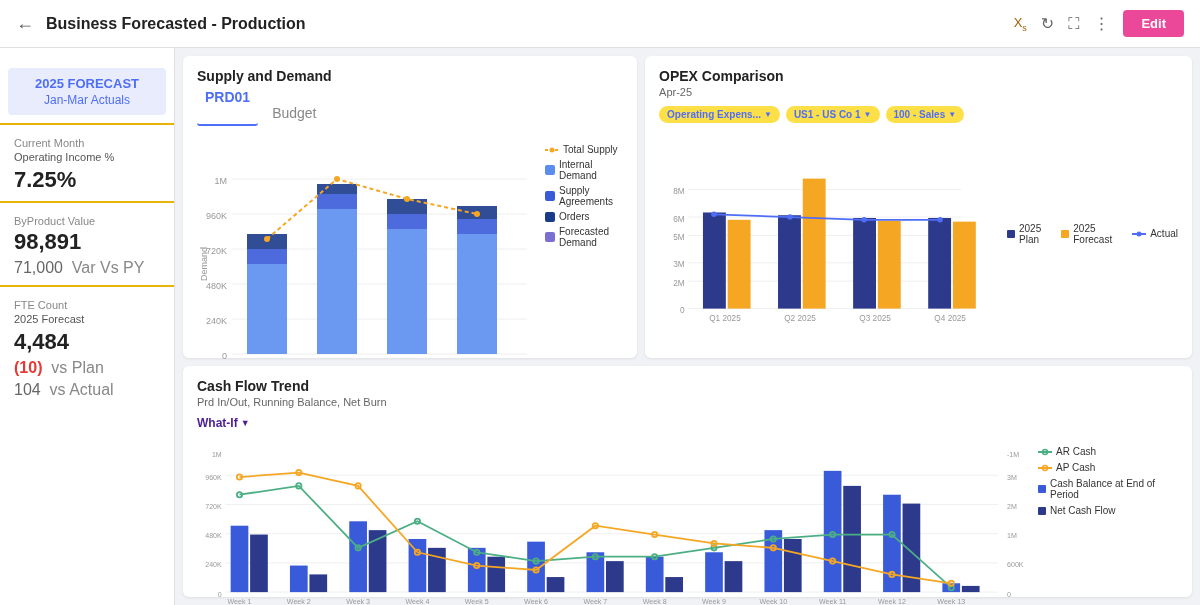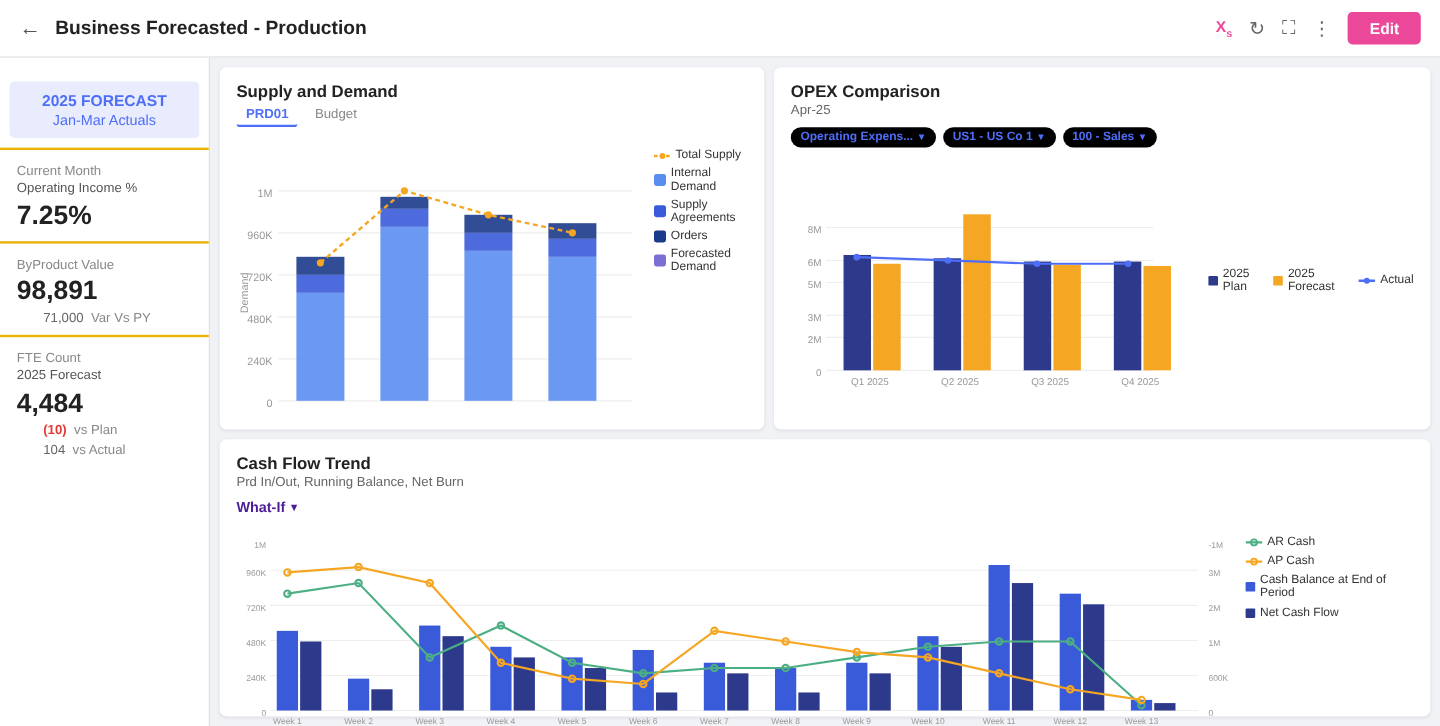--- a/index.html
+++ b/index.html
@@ -15,64 +15,64 @@
     .main { display: flex; height: calc(605px - 48px); }
 
     .sidebar { width: 175px; background: #fff; border-right: 1px solid #e0e0e0; padding: 12px 0; flex-shrink: 0; }
     .sidebar-forecast { background: #e8ecfd; margin: 8px; padding: 8px 12px; border-radius: 4px; text-align: center; }
     .sidebar-forecast-year { font-size: 13px; font-weight: 700; color: #4f6ef7; }
     .sidebar-forecast-period { font-size: 12px; color: #4f6ef7; margin-top: 2px; }
     .sidebar-section { padding: 12px 14px 8px; border-top: 2px solid #eab308; }
     .sidebar-label { font-size: 11px; color: #888; margin-bottom: 2px; }
     .sidebar-sublabel { font-size: 11px; color: #555; margin-bottom: 4px; }
     .sidebar-value { font-size: 22px; font-weight: 700; color: #222; }
-    .sidebar-var { font-size: 11px; color: #666; margin-top: 4px; margin-left: 22px; }
+    .sidebar-var { font-size: 16px; color: #666; margin-top: 4px; }
     .sidebar-var span.neg { color: #e53935; font-weight: 600; }
     .sidebar-var span.label { color: #888; }
 
     .content { flex: 1; display: flex; flex-direction: column; overflow: hidden; padding: 8px; gap: 8px; }
 
     .top-row { display: flex; gap: 8px; height: 302px; }
     .card { background: #fff; border-radius: 6px; padding: 12px 14px; box-shadow: 0 1px 3px rgba(0,0,0,0.08); }
     .card-supply { flex: 1; }
     .card-opex { flex: 1; }
     .card-cashflow { background: #fff; border-radius: 6px; padding: 12px 14px; box-shadow: 0 1px 3px rgba(0,0,0,0.08); }
 
     .card-title { font-size: 14px; font-weight: 700; color: #222; margin-bottom: 2px; }
     .card-subtitle { font-size: 11px; color: #666; margin-bottom: 8px; }
 
     .tabs { display: flex; gap: 6px; margin-bottom: 8px; }
-    .tab { font-size: 11px; padding: 3px 8px; border-radius: 3px; cursor: pointer; color: #4f6ef7; border-bottom: 2px solid #4f6ef7; font-weight: 600; text-align: right; }
-    .tab.inactive { border-bottom: 2px solid transparent; color: #888; font-weight: 400; }
+    .tab { font-size: 14px; padding: 3px 8px; border-radius: 3px; cursor: pointer; color: #4f6ef7; border-bottom: 2px solid #4f6ef7; font-weight: 600; text-align: right; }
+    .tab.inactive { border-bottom: 2px solid transparent; color: #888; font-weight: 400; margin-top: 16px; }
 
     
     .supply-chart { display: flex; gap: 8px; }
     .supply-chart-main { flex: 1; }
     .supply-legend { display: flex; flex-direction: column; gap: 4px; padding-top: 10px; font-size: 10px; }
     .legend-item { display: flex; align-items: center; gap: 4px; }
     .legend-dot { width: 10px; height: 10px; border-radius: 2px; flex-shrink: 0; }
 
     
     .opex-dropdowns { display: flex; gap: 6px; margin-bottom: 8px; flex-wrap: wrap; }
-    .dropdown-pill { display: flex; align-items: center; gap: 3px; background: #000000; color: #4f6ef7; border-radius: 12px; padding: 3px 8px; font-size: 10px; font-weight: 600; cursor: pointer; }
+    .dropdown-pill { display: flex; align-items: center; gap: 3px; background: #fde047; color: #4f6ef7; border-radius: 12px; padding: 3px 8px; font-size: 10px; font-weight: 600; cursor: pointer; }
     .dropdown-arrow { font-size: 8px; }
 
     
     .whatif-pill { display: inline-flex; align-items: center; gap: 3px; color: #4c1d95; font-size: 12px; font-weight: 600; cursor: pointer; margin-bottom: 6px; }
 
     svg text { font-family: -apple-system, BlinkMacSystemFont, 'Segoe UI', sans-serif; }
   </style>
 </head>
 <body>
 
 <div class="header">
   <span class="header-back">←</span>
   <span class="header-title">Business Forecasted - Production</span>
   <div class="header-icons">
-    <span class="header-icon" style="font-size:13px; font-weight:700; color:#ec4899;">X<sub style="font-size:9px">s</sub></span>
+    <span class="header-icon" style="font-size:13px; font-weight:400; color:#a16207;">X<sub style="font-size:9px">s</sub></span>
     <span class="header-icon">↻</span>
     <span class="header-icon">⛶</span>
     <span class="header-icon">⋮</span>
     <button class="edit-btn">Edit</button>
   </div>
 </div>
 
 <div class="main">
 
   <div class="sidebar">

